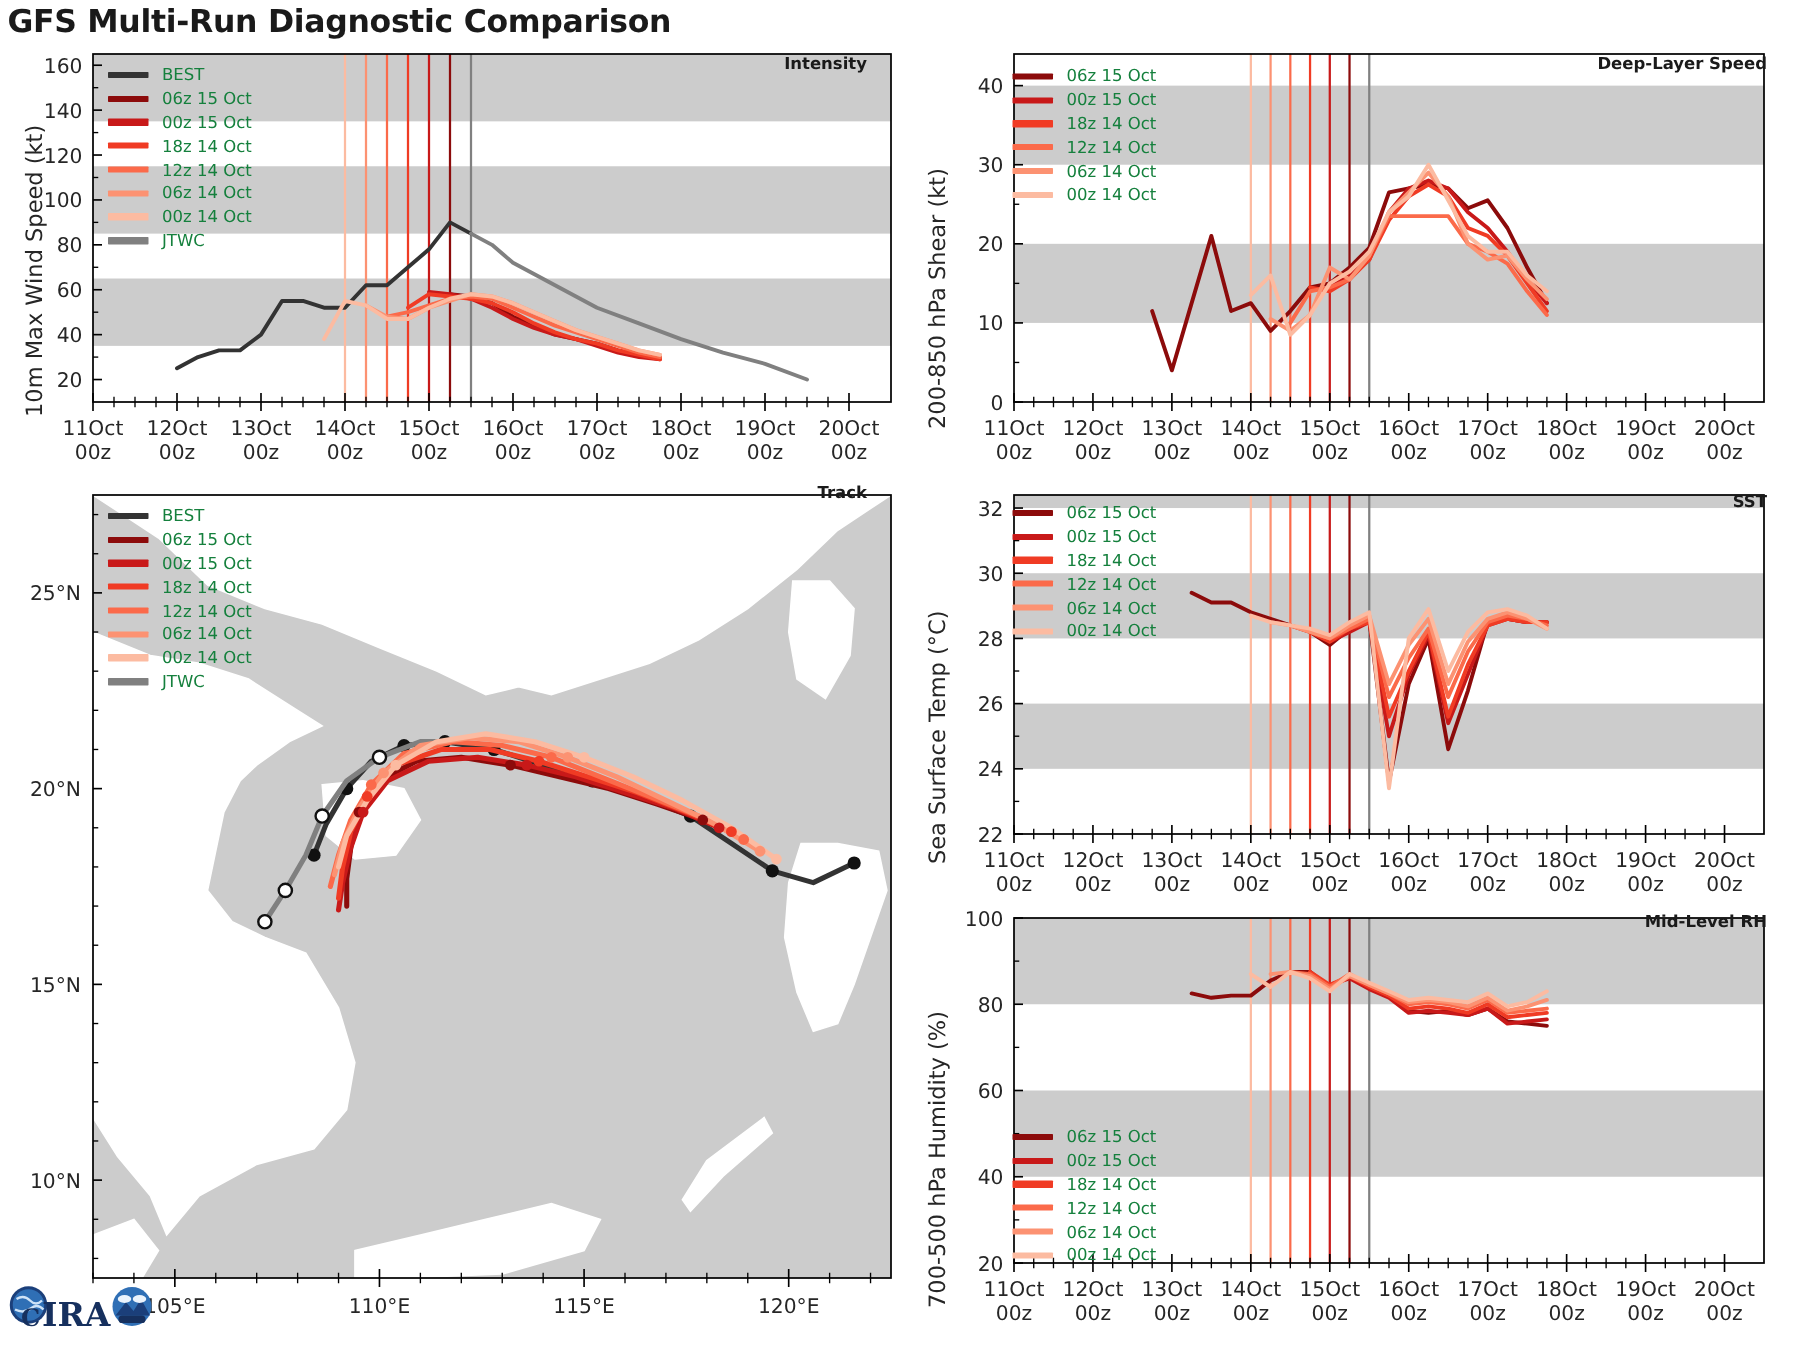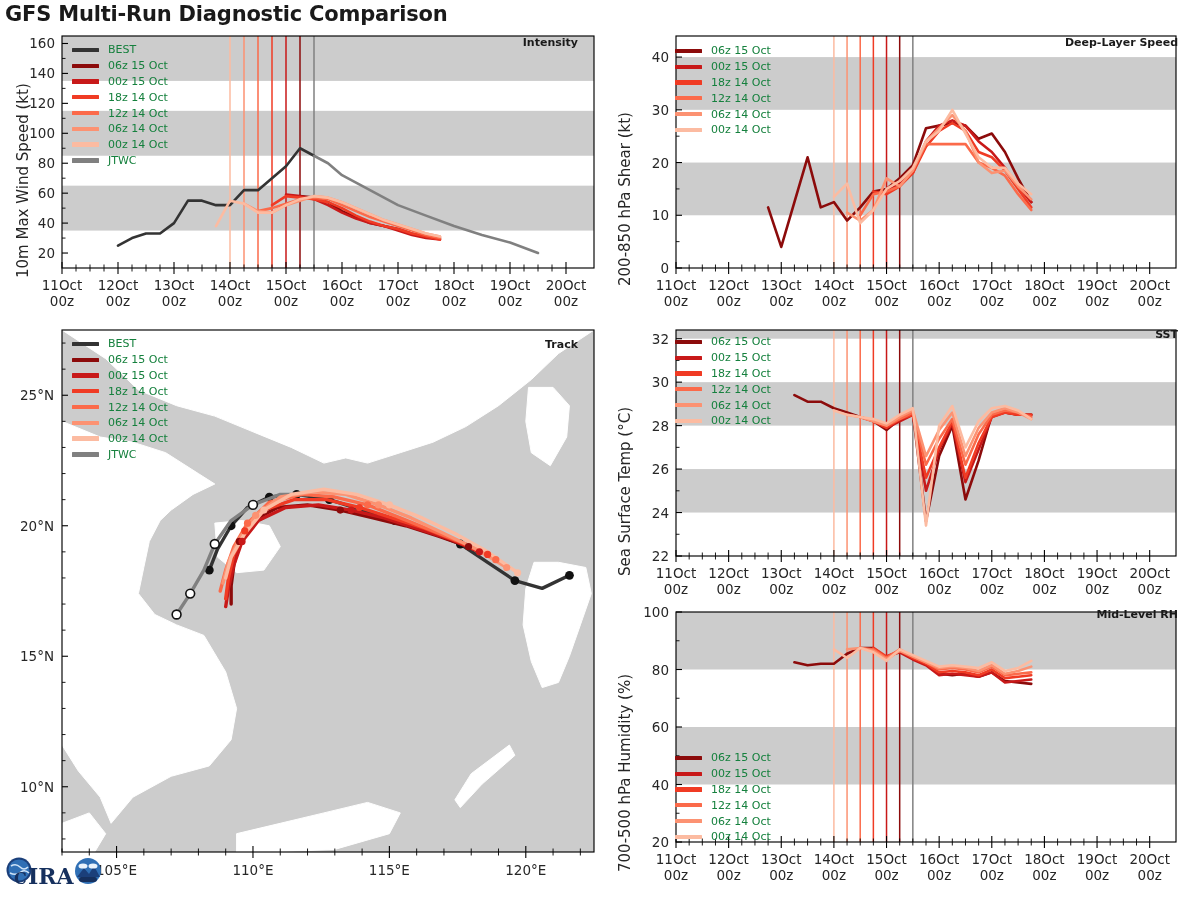--- a/index.html
+++ b/index.html
@@ -333,21 +333,21 @@
         <line x1="62" y1="255.95" x2="65.5" y2="255.95" class="tkm"></line>
         <line x1="62" y1="229.85000000000002" x2="65.5" y2="229.85000000000002" class="tkm"></line>
         <line x1="62" y1="177.64999999999998" x2="65.5" y2="177.64999999999998" class="tkm"></line>
         <line x1="62" y1="151.55" x2="65.5" y2="151.55" class="tkm"></line>
         <line x1="62" y1="125.44999999999999" x2="65.5" y2="125.44999999999999" class="tkm"></line>
         <line x1="62" y1="99.35000000000002" x2="65.5" y2="99.35000000000002" class="tkm"></line>
         <line x1="62" y1="47.14999999999998" x2="65.5" y2="47.14999999999998" class="tkm"></line>
         <line x1="62" y1="21.05000000000001" x2="65.5" y2="21.05000000000001" class="tkm"></line>
         <rect x="62" y="8" width="532" height="522" class="frame"></rect>
       </svg>
-    <div class="abs panel-label" style="right:22px;top:16px;text-align:right;">Track</div>
+    <div class="abs panel-label" style="right:22px;top:0;text-align:right;">Track</div>
     <div class="abs" id="lg-track" style="left:72px;top:14px;">
         <div class="leg-row">
           <div class="leg-sw" style="background: rgb(51, 51, 51);"></div>
           <div class="leg-tx">BEST</div>
         </div>
         <div class="leg-row">
           <div class="leg-sw" style="background: rgb(140, 11, 11);"></div>
           <div class="leg-tx">06z 15 Oct</div>
         </div>
         <div class="leg-row">

